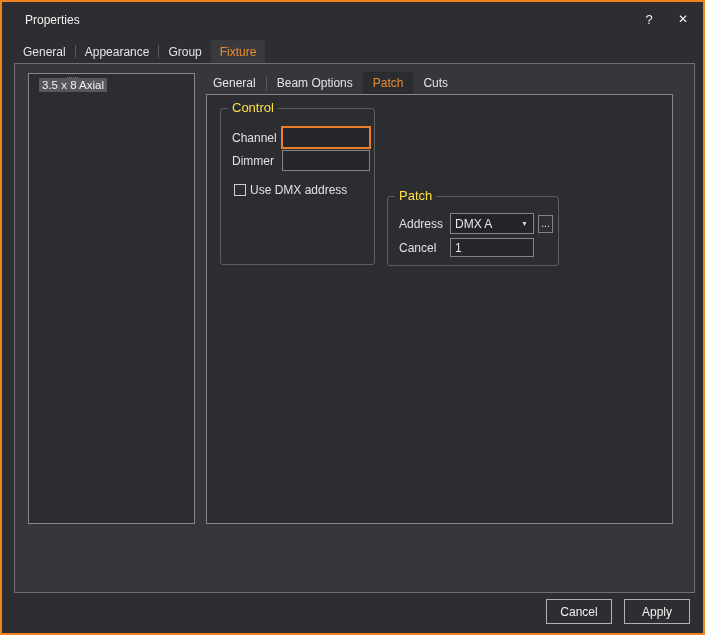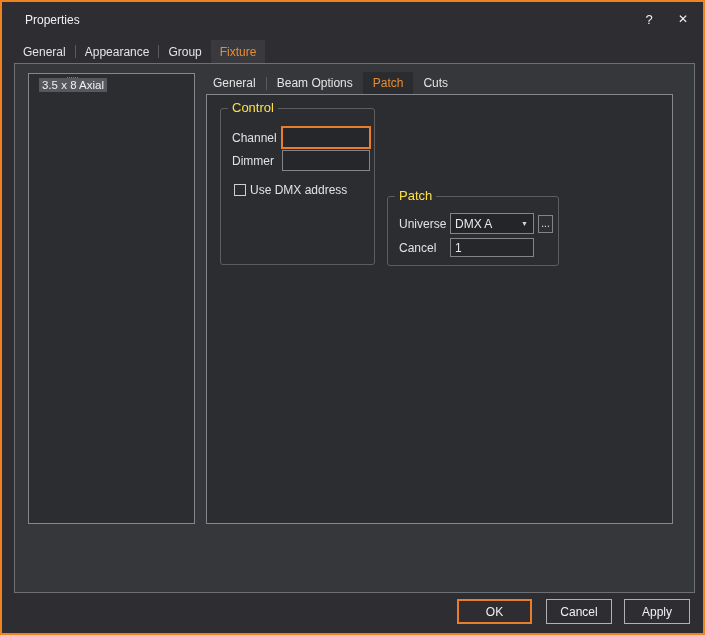--- a/index.html
+++ b/index.html
@@ -160,30 +160,29 @@
         <input class="field focused" style="left: 61px; top: 18px; width: 88px; height: 21px;" value="">
         <span class="field-label" style="left:11px; top:45px;">Dimmer</span>
         <input class="field" style="left: 61px; top: 41px; width: 88px; height: 21px;" value="">
         <span class="checkbox"></span>
         <span class="checkbox-label">Use DMX address</span>
       </div>
 
 
       <div class="group patch-group">
         <span class="group-title">Patch</span>
-        <span class="field-label" style="left:11px; top:20px;">Universe</span>
+        <span class="field-label" style="left:11px; top:20px;">Address</span>
         <div class="dropdown">
           <span>DMX A</span>
           <span class="caret">▼</span>
         </div>
         <button class="browse-btn">...</button>
         <span class="field-label" style="left:11px; top:44px;">Cancel</span>
         <input class="field" style="left: 62px; top: 41px; width: 84px; height: 19px;" value="1">
       </div>
 
     </div>
   </div>
 
-  <button class="btn ok">OK</button>
   <button class="btn cancel">Cancel</button>
   <button class="btn apply">Apply</button>
 
 </div>
 
 </body></html>

